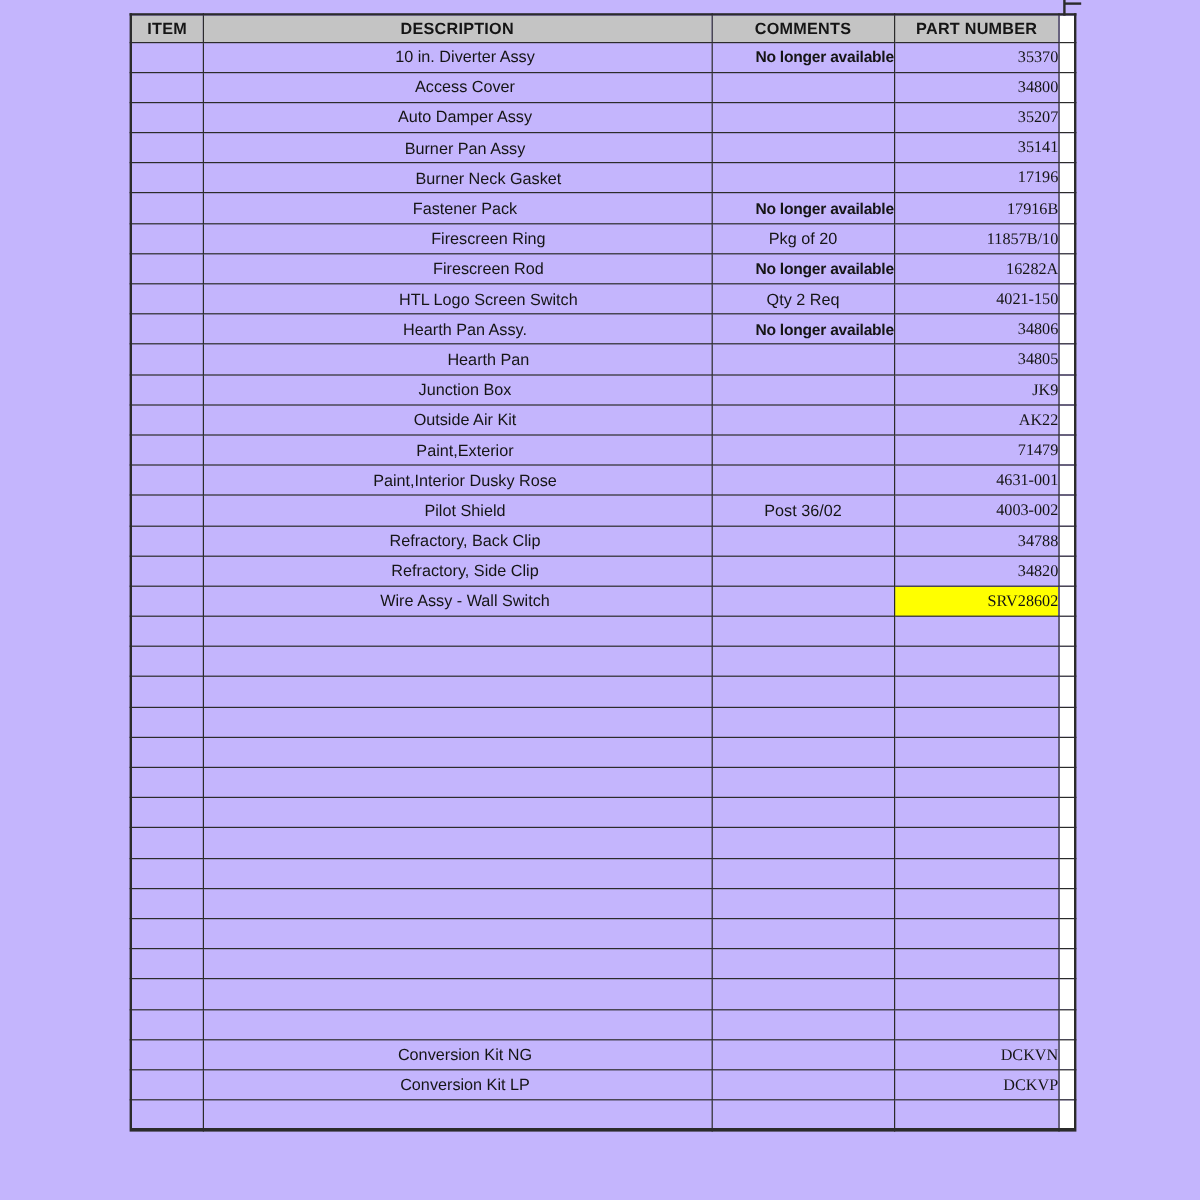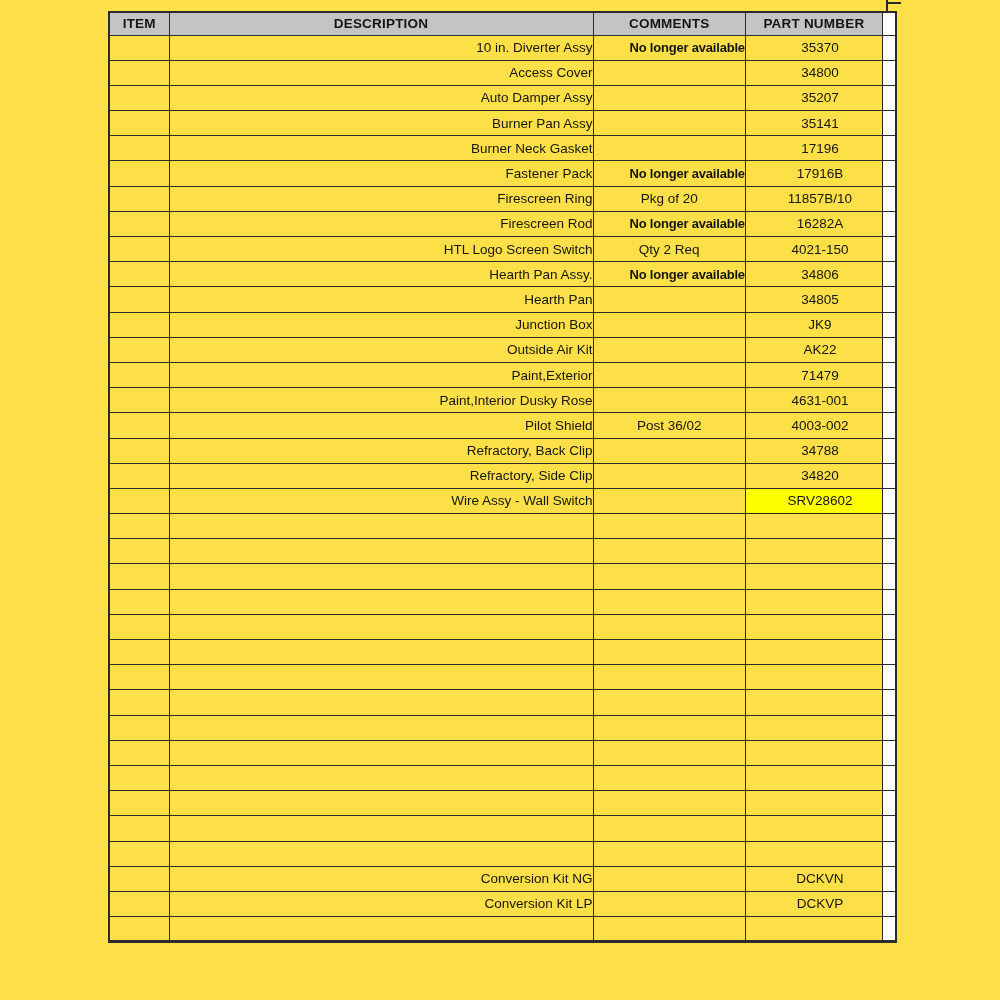--- a/index.html
+++ b/index.html
@@ -4,21 +4,21 @@
 <style>
   :root{
     --header-bg:#c4c4c4;
     --highlight:#ffff00;
     --border-color:#2b2b2b;
   }
   html,body{margin:0;padding:0;background:#ffffff;}
   .page{
     position:relative;
     width:1000px;height:1000px;
-    background:#fde047;
+    background:#c4b5fd;
     overflow:hidden;
     font-family:"Liberation Sans", sans-serif;
   }
   table.parts{
     position:absolute;
     left:108px;top:11px;
     border-collapse:collapse;
     table-layout:fixed;
     border:2.5px solid var(--border-color);
     border-bottom-width:3px;
@@ -40,25 +40,25 @@
   thead tr{height:23px;}
   thead th{
     background:var(--header-bg);
     font-weight:bold;
     text-align:center;
     letter-spacing:0.2px;
   }
   thead th.edge{background:#ffffff;}
   tbody tr{height:25.2px;}
   td.item{text-align:center;}
-  td.desc{padding-left:13px;text-align:right;}
+  td.desc{padding-left:13px;text-align:center;}
   td.desc.indent{padding-left:52px;}
   td.comment{text-align:center;}
   td.comment.bold{font-weight:bold;font-size:13px;letter-spacing:-0.2px;padding-left:36px;}
-  td.part{padding-left:12px;text-align:center;}
+  td.part{padding-left:12px;text-align:right;font-family:Liberation Serif, serif;}
   td.part.highlight{background:var(--highlight);}
   td.edge{background:#ffffff;}
   
   .edge-line-top{
     position:absolute;left:886px;top:0;width:2px;height:13px;
     background:var(--border-color);
   }
   .edge-tick-top{
     position:absolute;left:887px;top:2px;width:14px;height:2px;
     background:var(--border-color);

